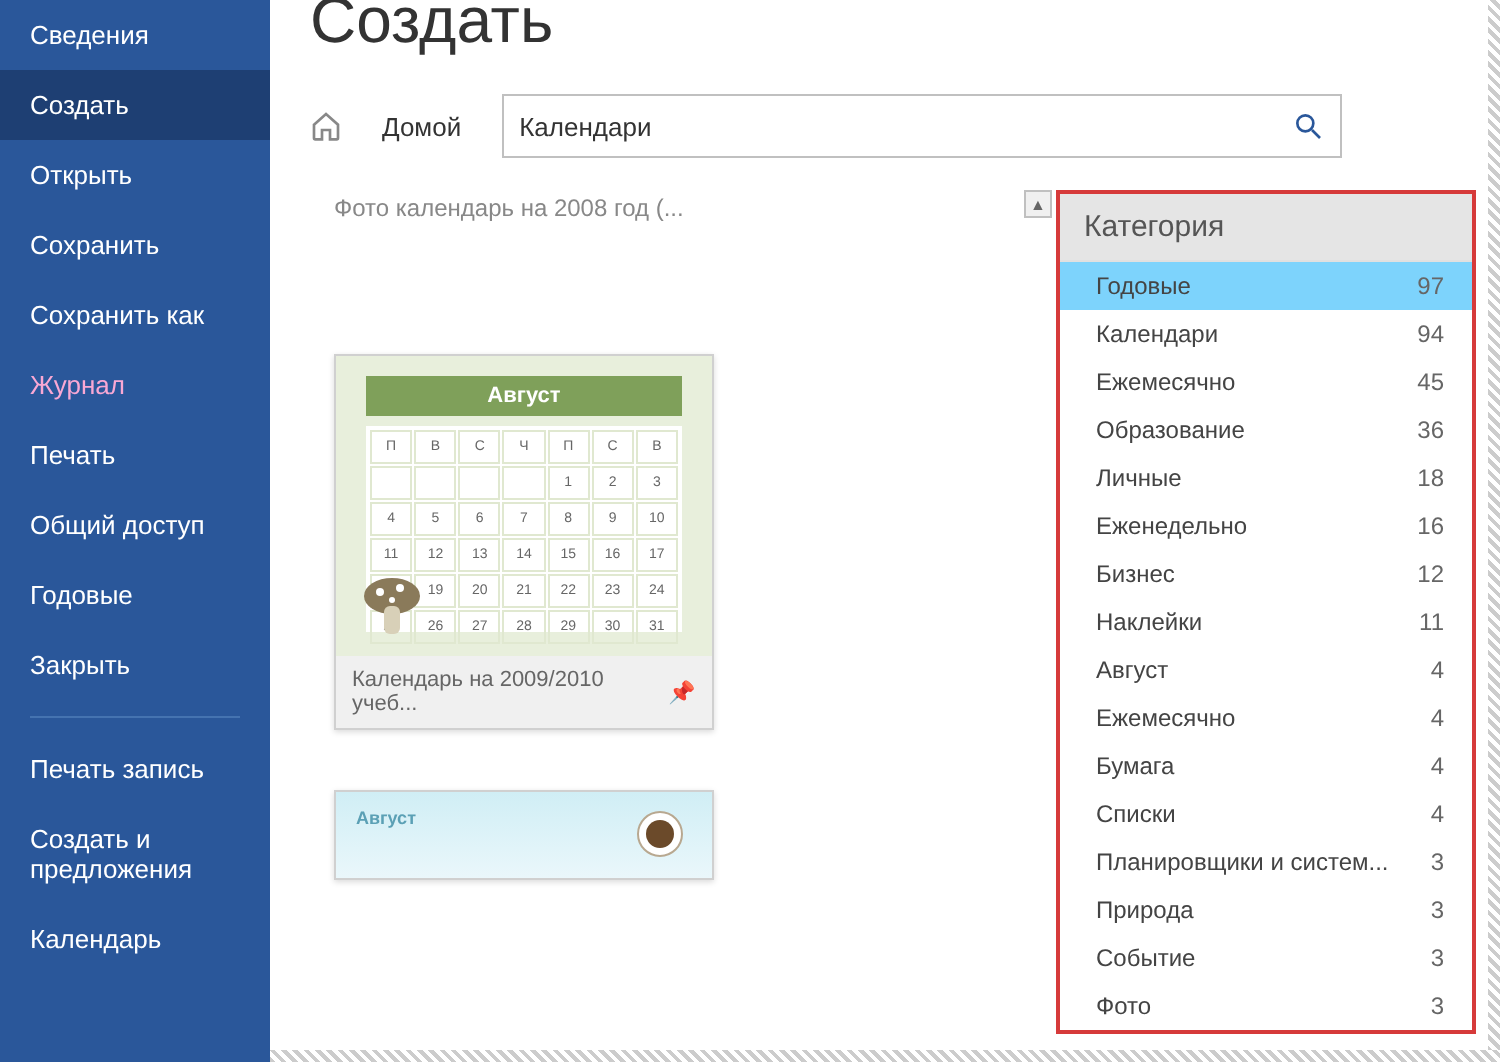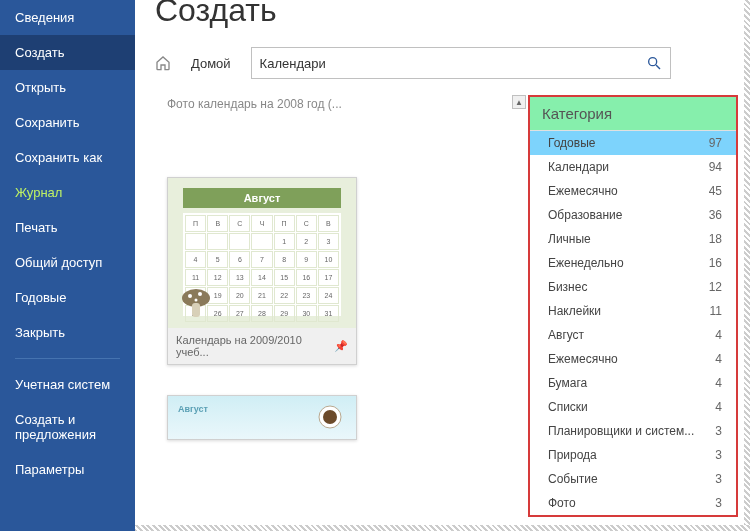--- a/index.html
+++ b/index.html
@@ -1,20 +1,20 @@
 <!DOCTYPE html>
 <html><head>
 <meta charset="utf-8">
 <style>
 *{margin:0;padding:0;box-sizing:border-box;font-family:"Segoe UI",Arial,sans-serif}
 body{width:750px;height:531px;background:#fff;display:flex;overflow:hidden;position:relative}
 .sidebar{width:135px;background:#2a579a;flex-shrink:0;padding-top:0;color:#fff}
 .sidebar-item{padding:10px 15px;font-size:13px;cursor:pointer;color:#fff}
 .sidebar-item.active{background:#1e3f73}
-.sidebar-item.disabled{color:#bef264}
+.sidebar-item.disabled{color:#f9a8d4}
 .sidebar-divider{height:1px;background:#4573b0;margin:8px 15px}
 .main{flex:1;background:#fff;padding:0 0 0 20px;position:relative}
 .page-title{font-size:32px;font-weight:300;color:#333;margin-top:-8px;margin-bottom:18px}
 .breadcrumb-row{display:flex;align-items:center;gap:20px;margin-bottom:18px}
 .home-icon{width:16px;height:16px;flex-shrink:0}
 .home-label{font-size:13px;color:#333}
 .search-box{flex:1;max-width:420px;height:32px;border:1px solid #c0c0c0;display:flex;align-items:center;padding:0 8px}
 .search-input{flex:1;border:none;outline:none;font-size:13px;color:#333}
 .search-icon{width:16px;height:16px;color:#2a579a;flex-shrink:0}
 .content-row{display:flex;gap:20px;align-items:flex-start}
@@ -25,21 +25,21 @@
 .cal-header{background:#7fa05a;color:#fff;text-align:center;font-size:11px;font-weight:bold;padding:4px;position:absolute;top:10px;left:15px;right:15px}
 .cal-grid{position:absolute;top:35px;left:15px;right:15px;bottom:12px;background:#fff;display:grid;grid-template-columns:repeat(7,1fr);grid-auto-rows:17px;gap:1px;font-size:7px;color:#666;padding:2px}
 .cal-grid span{display:flex;align-items:center;justify-content:center;border:1px solid #e0e8d0}
 .mushroom{position:absolute;left:8px;bottom:5px;width:40px;height:40px}
 .tmpl-label{background:#f0f0f0;padding:6px 8px;font-size:11px;color:#666;font-weight:400;display:flex;justify-content:space-between;align-items:center}
 .pin{color:#888;font-size:11px}
 .tmpl2{width:190px;margin-left:12px;margin-top:30px;border:1px solid #d0d0d0;box-shadow:0 1px 3px rgba(0,0,0,.15);height:45px;background:linear-gradient(#d0eef5,#eaf7fb);position:relative;overflow:hidden}
 .tmpl2-label{position:absolute;top:8px;left:10px;font-size:9px;color:#5ba0b5;font-weight:bold}
 .coffee{position:absolute;right:10px;top:6px;width:30px;height:30px}
 .cat-panel{position:absolute;top:95px;right:12px;width:210px;border:2px solid #d63a3a;background:#fff}
-.cat-header{background:#86efac;padding:8px 12px;font-size:15px;color:#555;border-bottom:1px solid #e0e0e0}
+.cat-header{background:#e5e5e5;padding:8px 12px;font-size:15px;color:#555;border-bottom:1px solid #e0e0e0}
 .cat-list{max-height:395px;overflow-y:auto}
 .cat-item{display:flex;justify-content:space-between;padding:5px 14px 5px 18px;font-size:12px;color:#444;cursor:pointer}
 .cat-item.selected{background:#7dd3fc}
 .cat-count{color:#666}
 .scroll-arrow{position:absolute;top:95px;right:224px;width:14px;height:14px;background:#f0f0f0;border:1px solid #c0c0c0;font-size:8px;display:flex;align-items:center;justify-content:center;color:#666}
 .torn-edge{position:absolute;background:repeating-linear-gradient(45deg,#ccc,#ccc 2px,#fff 2px,#fff 4px)}
 .torn-r{right:0;top:0;width:6px;height:531px}
 .torn-b{left:135px;bottom:0;right:0;height:6px}
 </style>
 </head>
@@ -53,23 +53,23 @@
       <div class="sidebar-item">Сохранить</div>
       <div class="sidebar-item">Сохранить как</div>
       <div class="sidebar-item disabled">Журнал</div>
       <div class="sidebar-item">Печать</div>
       <div class="sidebar-item">Общий доступ</div>
       <div class="sidebar-item">Годовые</div>
       <div class="sidebar-item">Закрыть</div>
     </div>
   <div class="sidebar-divider"></div>
   <div id="sidebar-footer">
-      <div class="sidebar-item">Учетная систем</div>
+      <div class="sidebar-item">Печать запись</div>
       <div class="sidebar-item">Создать и предложения</div>
-      <div class="sidebar-item">Параметры</div>
+      <div class="sidebar-item">Календарь</div>
     </div>
 </div>
 
 <div class="main">
   <div class="page-title">Создать</div>
 
   <div class="breadcrumb-row">
     <svg class="home-icon" viewBox="0 0 24 24" fill="none" stroke="#888" stroke-width="2">
         <path d="M3 11l9-8 9 8v10a1 1 0 01-1 1h-5v-7h-6v7H4a1 1 0 01-1-1z"></path>
       </svg>

